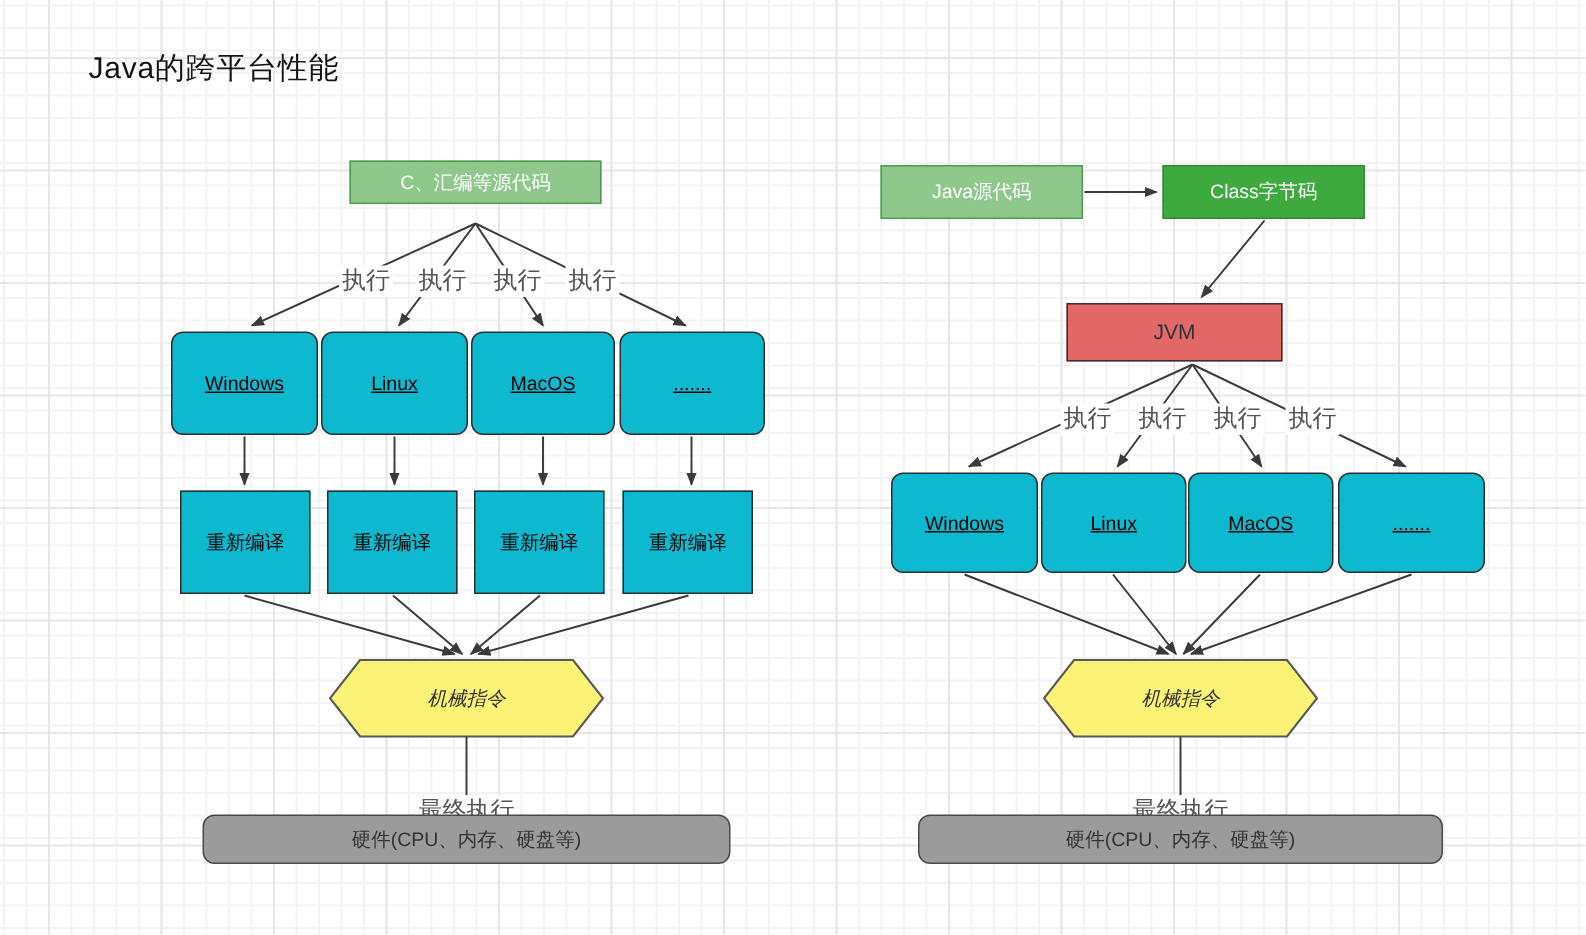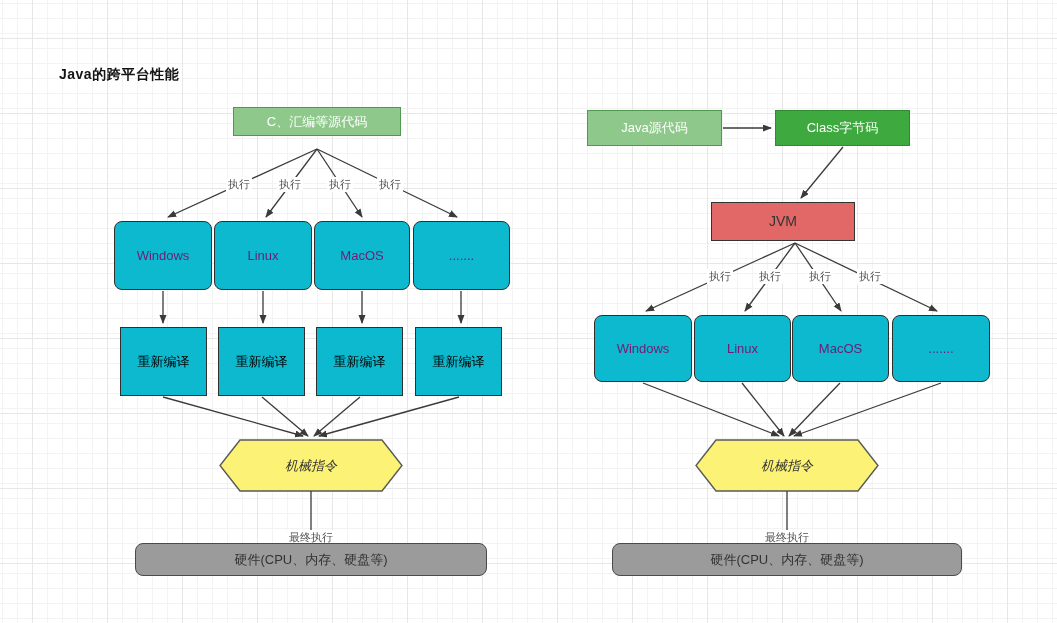--- a/index.html
+++ b/index.html
@@ -10,38 +10,38 @@
     background-color:#ffffff;
     background-image:
       linear-gradient(to right, #e7e7e7 1px, transparent 1px),
       linear-gradient(to bottom, #e7e7e7 1px, transparent 1px),
       linear-gradient(to right, #f3f3f3 1px, transparent 1px),
       linear-gradient(to bottom, #f3f3f3 1px, transparent 1px);
     background-size: 75px 75px, 75px 75px, 15px 15px, 15px 15px;
     background-position: 32px 38px, 32px 38px, 2px 3px, 2px 3px;
   }
   .title {
-    position:absolute; left:59px; top:66px;
-    font-size:14px; font-weight:bold; color:#141414; letter-spacing:0.5px;
+    position:absolute; left:59px; top:32px;
+    font-size:20px; font-weight:normal; color:#141414; letter-spacing:0.5px;
   }
   svg.connectors { position:absolute; left:0; top:0; pointer-events:none; }
   .node {
     position:absolute; display:flex; align-items:center; justify-content:center;
     font-size:13px; color:#333; text-align:center; line-height:1.2;
   }
   .green-light { background:#8ec98b; border:1px solid #4e9a50; color:#ffffff; }
   .green-dark  { background:#3ea93f; border:1px solid #2f8a31; color:#ffffff; }
-  .cyan-round  { background:#0db9ce; border:1px solid #2f2f2f; border-radius:8px; color:#701a75; }
+  .cyan-round  { background:#0db9ce; border:1px solid #2f2f2f; border-radius:8px; color:#000000;text-decoration:underline; }
   .cyan-square { background:#0db9ce; border:1px solid #2f2f2f; color:#000000; }
   .red-box     { background:#e26868; border:1px solid #333333; color:#333; font-size:14px; }
   .gray-box    { background:#9b9b9b; border:1px solid #4a4a4a; border-radius:8px; color:#333; }
   .hex-label   { position:absolute; display:flex; align-items:center; justify-content:center;
                  font-size:13px; color:#333;font-style:italic; }
   .edge-label {
-    position:absolute; font-size:11px; color:#545454;
+    position:absolute; font-size:16px; color:#545454;
     background:#ffffff; padding:0 2px; white-space:nowrap;
   }
   .edge-label.center { transform:translateX(-50%);margin-top:20px; }
 </style>
 </head>
 <body>
 
 <div class="canvas">
 
   <div class="title">Java的跨平台性能</div>

